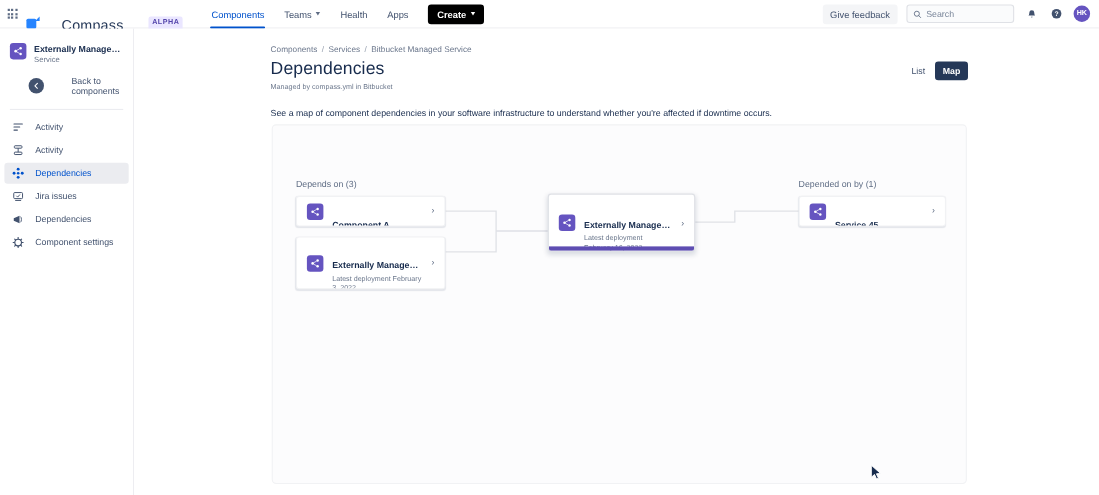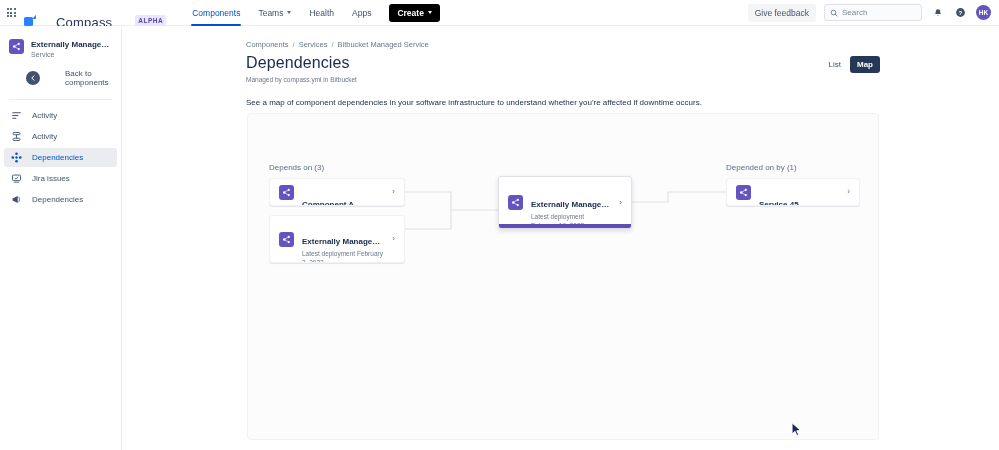--- a/index.html
+++ b/index.html
@@ -312,20 +312,38 @@
   <div class="side-item">
     <span class="side-ico">
       <svg width="11" height="11" viewBox="0 0 16 16">
         <path d="M2.2 6.4v3.2l7.6 3.4V3z" fill="#42526E"></path>
         <path d="M11.4 4.4c1.4.6 1.4 6.6 0 7.2" fill="none" stroke="#42526E" stroke-width="1.2" stroke-linecap="round"></path>
       </svg>
     </span>
     <span>Dependencies</span>
   </div>
 
+  <div class="side-item">
+    <span class="side-ico">
+      <svg width="11" height="11" viewBox="0 0 16 16">
+        <circle cx="8" cy="8" r="4.4" fill="none" stroke="#42526E" stroke-width="1.5"></circle>
+        <g stroke="#42526E" stroke-width="1.5" stroke-linecap="round">
+          <line x1="8" y1="1.4" x2="8" y2="3"></line>
+            <line x1="8" y1="13" x2="8" y2="14.6"></line>
+          <line x1="1.4" y1="8" x2="3" y2="8"></line>
+            <line x1="13" y1="8" x2="14.6" y2="8"></line>
+          <line x1="3.4" y1="3.4" x2="4.5" y2="4.5"></line>
+            <line x1="11.5" y1="11.5" x2="12.6" y2="12.6"></line>
+          <line x1="12.6" y1="3.4" x2="11.5" y2="4.5"></line>
+            <line x1="4.5" y1="11.5" x2="3.4" y2="12.6"></line>
+        </g>
+      </svg>
+    </span>
+    <span>Component settings</span>
+  </div>
 </div>
 
 <div class="main">
 
   <div class="crumbs">
     <a>Components</a>
     <span class="sep">/</span>
     <a>Services</a>
     <span class="sep">/</span>
     <a>Bitbucket Managed Service</a>

